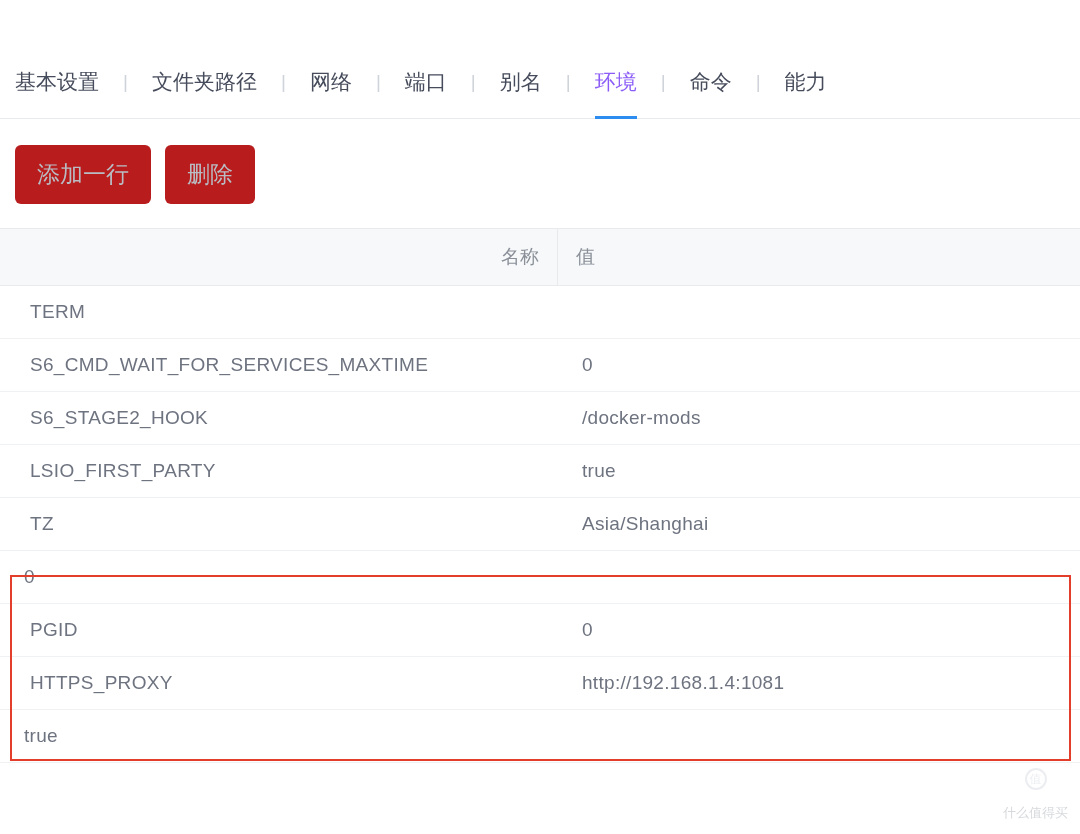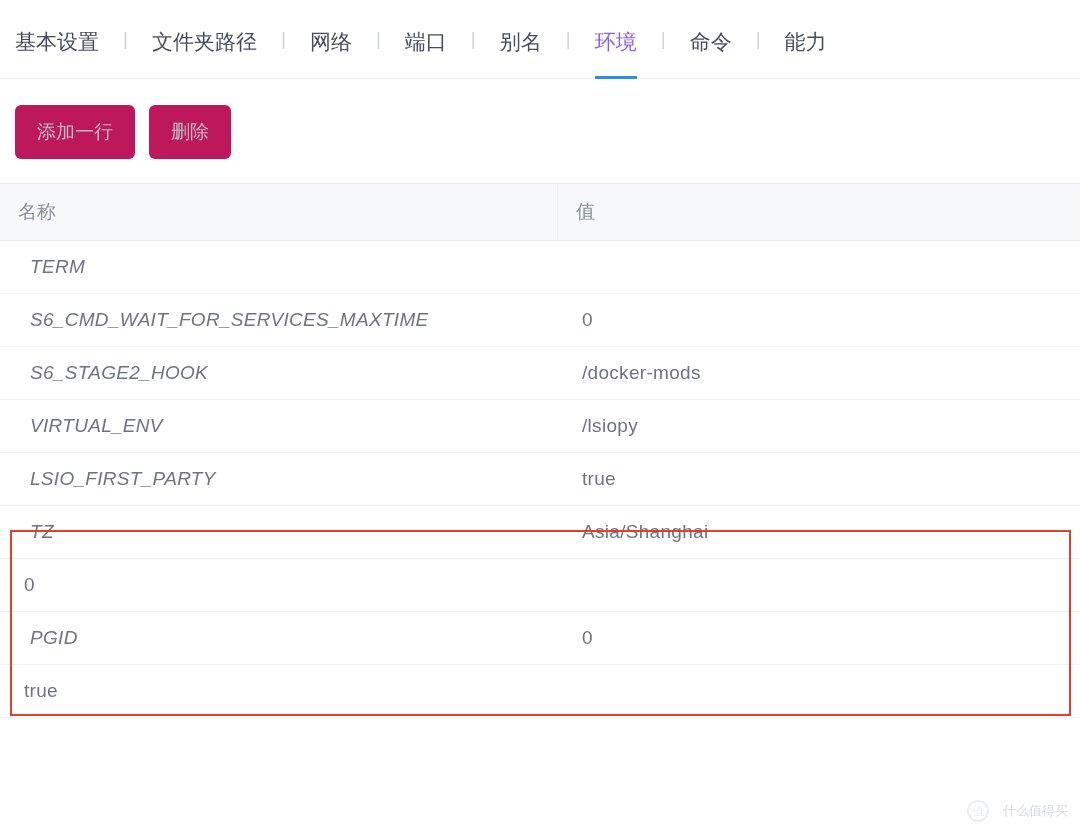--- a/index.html
+++ b/index.html
@@ -7,22 +7,24 @@
       font-family: -apple-system, BlinkMacSystemFont, "Segoe UI", "PingFang SC", "Microsoft YaHei", sans-serif;
       background: #fff;
       width: 1080px;
       height: 834px;
       color: #515a6e;
       font-size: 19px;
     }
 
     .tabs {
       display: flex;
+      align-items: center;
       padding: 28px 15px 0 15px;
       border-bottom: 1px solid #e8eaec;
+      margin-top: 40px;
     }
     .tab {
       padding: 0 0 22px 0;
       cursor: pointer;
       color: #464c5b;
       font-size: 21px;
       position: relative;
     }
     .tab.active {
       color: #8b5cf6;
@@ -42,26 +44,26 @@
       font-size: 19px;
       user-select: none;
     }
 
     .toolbar {
       display: flex;
       gap: 0;
       padding: 26px 15px 24px 15px;
     }
     .btn {
-      background: #be185d;
+      background: #b91c1c;
       border: none;
       border-radius: 6px;
       padding: 14px 22px;
       color: #b9bcc3;
-      font-size: 19px;
+      font-size: 23px;
       cursor: pointer;
     }
     .btn + .btn { margin-left: 14px; }
 
     .table {
       width: 100%;
     }
     .thead {
       display: flex;
       background: #f6f8fa;
@@ -69,20 +71,21 @@
       border-bottom: 1px solid #e8eaec;
     }
     .th {
       padding: 15px 18px;
       color: #8a8f98;
       font-size: 19px;
     }
     .th-name {
       width: 558px;
       border-right: 1px solid #e8eaec;
+      text-align: right;
     }
     .th-value {
       flex: 1;
     }
 
     .tbody {
       position: relative;
     }
     .row {
       display: flex;
@@ -90,21 +93,20 @@
     }
     .row:first-child { border-top: none; }
     .td {
       padding: 15px 18px 15px 30px;
       font-size: 19px;
       color: #6e7380;
       letter-spacing: 0.3px;
     }
     .td-name {
       width: 558px;
-      font-style: italic;
     }
     .td-value {
       flex: 1;
       padding-left: 24px;
     }
 
     .highlight-box {
       position: absolute;
       left: 10px;
       right: 9px;
@@ -117,20 +119,21 @@
     .watermark {
       position: absolute;
       right: 12px;
       bottom: 12px;
       display: flex;
       align-items: center;
       gap: 14px;
       opacity: 0.4;
       color: #9aa0a8;
       font-size: 13px;
+      flex-direction: column;
     }
     .watermark-icon {
       width: 22px;
       height: 22px;
       border-radius: 50%;
       border: 2px solid #cfd3da;
       display: flex;
       align-items: center;
       justify-content: center;
       font-size: 12px;
@@ -174,37 +177,37 @@
     </div>
     <div class="row">
       <div class="td td-name">S6_CMD_WAIT_FOR_SERVICES_MAXTIME</div>
       <div class="td td-value">0</div>
     </div>
     <div class="row">
       <div class="td td-name">S6_STAGE2_HOOK</div>
       <div class="td td-value">/docker-mods</div>
     </div>
     <div class="row">
-      <div class="td td-name">VIRTUAL_ENV</div>
-      <div class="td td-value">/lsiopy</div>
-    </div>
-    <div class="row">
       <div class="td td-name">LSIO_FIRST_PARTY</div>
       <div class="td td-value">true</div>
     </div>
     <div class="row">
       <div class="td td-name">TZ</div>
       <div class="td td-value">Asia/Shanghai</div>
     </div>
     <div class="row">
       <div class="td td-value">0</div>
     </div>
     <div class="row">
       <div class="td td-name">PGID</div>
       <div class="td td-value">0</div>
+    </div>
+    <div class="row">
+      <div class="td td-name">HTTPS_PROXY</div>
+      <div class="td td-value">http://192.168.1.4:1081</div>
     </div>
     <div class="row">
       <div class="td td-value">true</div>
     </div>
     <div class="highlight-box"></div>
   </div>
 </div>
 
 <div class="watermark">
   <div class="watermark-icon">值</div>

